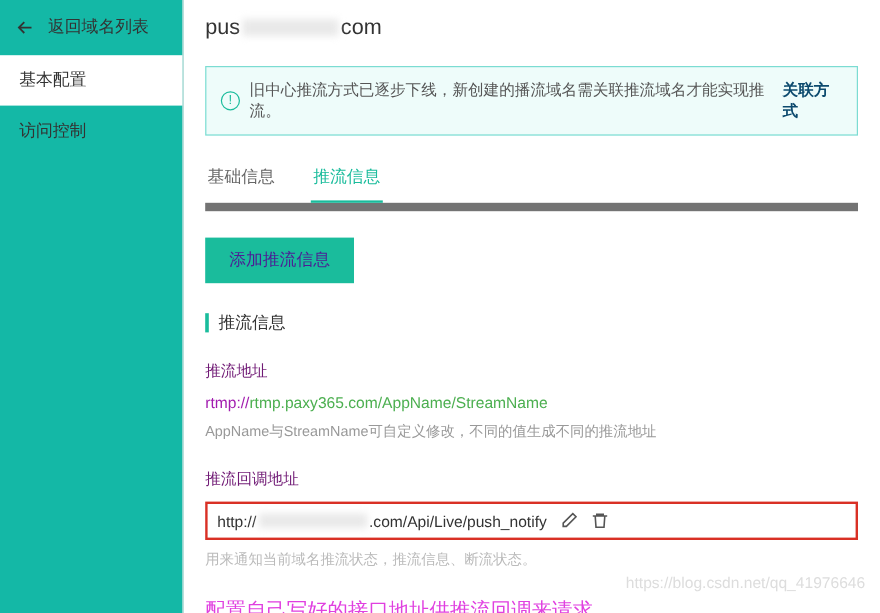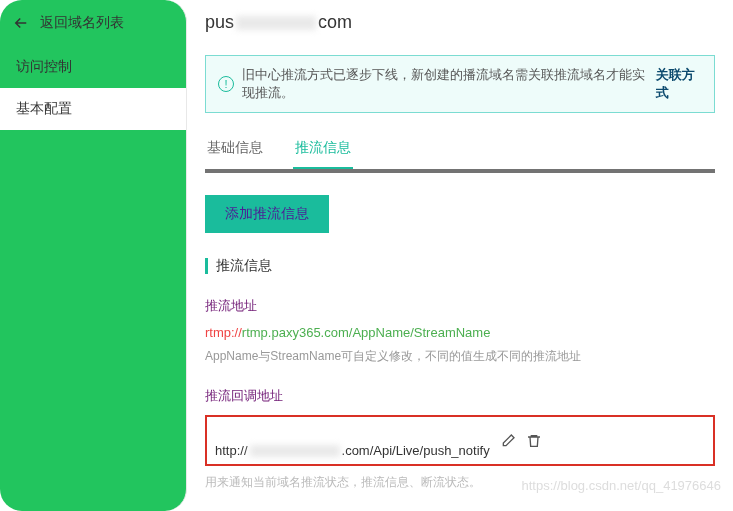--- a/index.html
+++ b/index.html
@@ -1,61 +1,61 @@
 <!DOCTYPE html>
 <html><head>
   <meta charset="utf-8">
   <style>
     * { margin: 0; padding: 0; box-sizing: border-box; }
     body { font-family: "Microsoft YaHei", "PingFang SC", sans-serif; font-size: 14px; color: #333; background: #fff; width: 733px; height: 511px; overflow: hidden; }
     .container { display: flex; height: 100%; }
-    .sidebar { width: 187px; background: #22c55e; border-right: 1px solid #e8e8e8; border-radius: 22px; }
+    .sidebar { width: 153px; background: #14b8a6; border-right: 1px solid #e8e8e8; }
     .back-row { display: flex; align-items: center; padding: 14px 12px; cursor: pointer; gap: 10px; }
     .back-row svg { flex-shrink: 0; }
     .back-text { font-size: 14px; color: #333; }
     .nav-item { padding: 12px 16px; font-size: 14px; color: #333; cursor: pointer; }
     .nav-item.active { background: #fff; }
     .main { flex: 1; padding: 0 18px 28px 18px; display: flex; flex-direction: column; position: relative; }
     .domain-title { font-size: 18px; padding: 12px 0; color: #333; }
     .blur { display: inline-block; width: 80px; height: 14px; background: #e9e9e9; filter: blur(3px); vertical-align: middle; margin: 0 2px; }
     .blur.sm { width: 90px; height: 12px; }
     .notice { display: flex; align-items: center; gap: 8px; border: 1px solid #7bdcd2; background: #eefcfa; padding: 10px 12px; font-size: 13px; color: #555; margin-top: 10px; }
     .notice .link { color: #0c4a6e; cursor: pointer; font-weight: bold; }
     .notice-icon { width: 16px; height: 16px; border: 1.5px solid #1abc9c; border-radius: 50%; display: inline-flex; align-items: center; justify-content: center; color: #1abc9c; font-size: 11px; flex-shrink: 0; }
-    .tabs { display: flex; gap: 28px; margin-top: 16px; border-bottom: 4px solid #737373; }
+    .tabs { display: flex; gap: 28px; margin-top: 16px; border-bottom: 7px solid #737373; }
     .tab { padding: 10px 2px; font-size: 14px; color: #666; cursor: pointer; border-bottom: 2px solid transparent; }
     .tab.active { color: #1abc9c; border-bottom-color: #1abc9c; }
     .add-btn { background: #1abc9c; color: #4c1d95; border: none; padding: 10px 20px; font-size: 14px; margin-top: 22px; cursor: pointer; align-self: flex-start; }
     .section-title { display: flex; align-items: center; gap: 8px; margin-top: 24px; font-size: 14px; color: #333; }
     .section-title::before { content: ""; display: block; width: 3px; height: 16px; background: #1abc9c; }
     .field-label { font-size: 13px; color: #701a75; margin-top: 22px; }
     .rtmp-line { font-size: 13px; margin-top: 10px; }
-    .rtmp-proto { color: #ef4444; }
+    .rtmp-proto { color: #a21caf; }
     .rtmp-host { color: #4caf50; }
     .help-text { font-size: 12px; color: #999; margin-top: 8px; }
     .callback-box { display: flex; align-items: center; gap: 10px; border: 2px solid #d93025; padding: 6px 8px; margin-top: 10px; }
-    .callback-url { font-size: 13px; color: #333; display: flex; align-items: center; margin-top: 20px; }
+    .callback-url { font-size: 13px; color: #333; display: flex; align-items: center; }
     .icon-btn { cursor: pointer; display: inline-flex; }
     .help-text2 { font-size: 12px; color: #bbb; margin-top: 8px; }
     .annotation { color: #e040e0; font-size: 17px; margin-top: 22px; }
     .watermark { position: absolute; right: 12px; bottom: 18px; font-size: 13px; color: #ddd; }
   </style>
 </head>
 <body>
 
 <div class="container">
   <aside class="sidebar">
     <div class="back-row">
       <svg width="18" height="18" viewBox="0 0 24 24" fill="none" stroke="#333" stroke-width="2">
           <path d="M19 12H5M11 18l-6-6 6-6"></path>
         </svg>
       <span class="back-text">返回域名列表</span>
     </div>
+    <div class="nav-item active">基本配置</div>
     <div class="nav-item">访问控制</div>
-    <div class="nav-item active">基本配置</div>
   </aside>
 
   <main class="main">
     <div class="domain-title">
       <span>pus</span><span class="blur"></span><span>com</span>
     </div>
 
     <div class="notice">
       <span class="notice-icon">!</span>
       <span>旧中心推流方式已逐步下线，新创建的播流域名需关联推流域名才能实现推流。</span>

